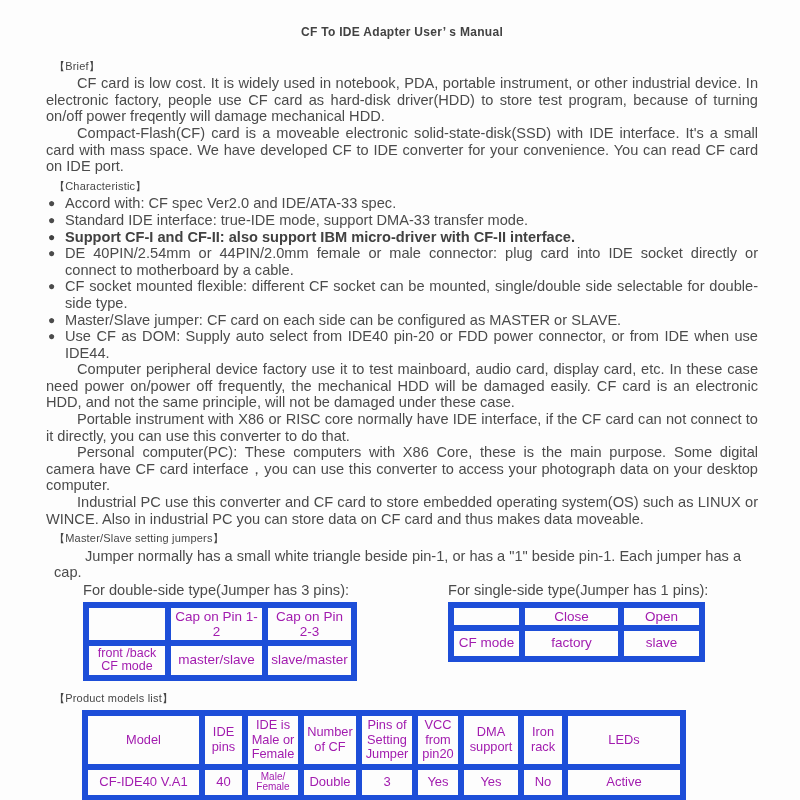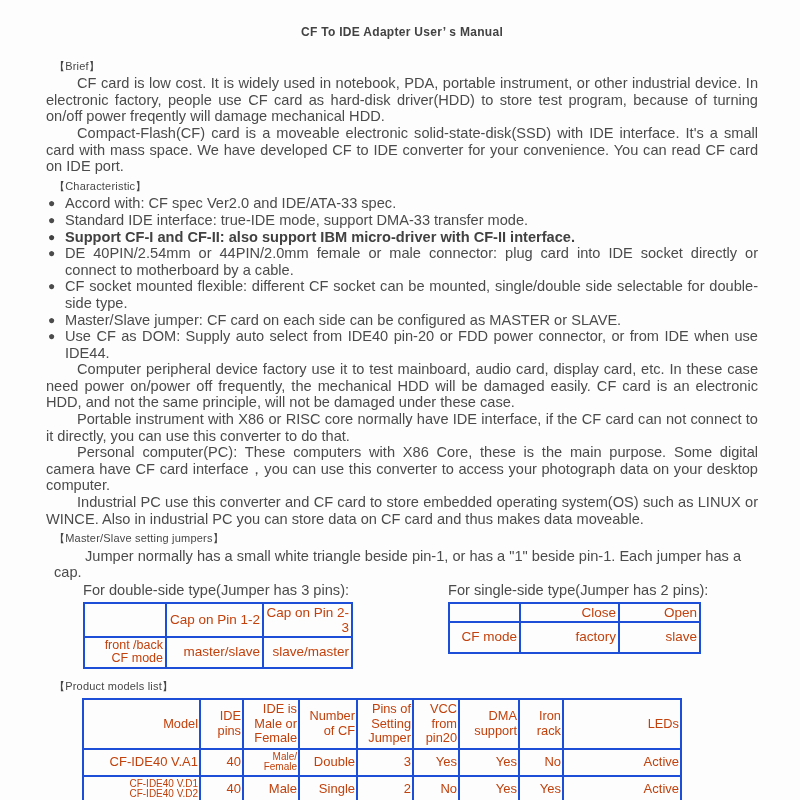--- a/index.html
+++ b/index.html
@@ -54,26 +54,26 @@
   }
   .jumper-row {
     display: flex;
     margin-top: 1px;
   }
   .jumper-col-left { width: 365px; margin-left: 37px; }
   .jumper-col-right { flex: 1; }
   .jumper-caption { margin-bottom: 3px; }
   table { border-collapse: collapse; table-layout: fixed; }
   td, th {
-    border: 2px solid #1d4ed8;
+    border: 6px solid #1d4ed8;
     font-weight: normal;
-    text-align: right;
+    text-align: center;
     vertical-align: middle;
     white-space: pre-line;
-    color: #c2410c;
+    color: #a21caf;
   }
   .jumper-table td { font-size: 13.5px; padding: 1px 2px; }
   .jumper-table .hdr-row td { height: 18px; line-height: 15px; }
   .jumper-table .val-row td { height: 31px; }
   .jumper-table .label-cell { font-size: 12.5px; line-height: 13.5px; }
   .products-table { margin-left: 36px; margin-top: 4px; width: 598px; }
   .products-table td { font-size: 13px; line-height: 14.5px; padding: 2px 1px; }
   .products-table .hdr-row td { height: 48px; font-size: 12.8px; }
   .products-table .data-row td { height: 23px; }
   .products-table td.small { font-size: 10px; line-height: 10.5px; }
@@ -127,21 +127,21 @@
         <tr class="val-row">
           <td class="label-cell">front /back
 CF mode</td>
           <td>master/slave</td>
           <td>slave/master</td>
         </tr>
       </tbody>
         </table>
     </div>
     <div class="jumper-col-right">
-      <div class="jumper-caption">For single-side type(Jumper has 2 pins):</div>
+      <div class="jumper-caption">For single-side type(Jumper has 1 pins):</div>
       <table class="jumper-table">
         <colgroup>
             <col style="width:71px">
             <col style="width:99px">
             <col style="width:81px">
           </colgroup>
         <tbody>
             <tr class="hdr-row">
           <td></td>
           <td>Close</td>

